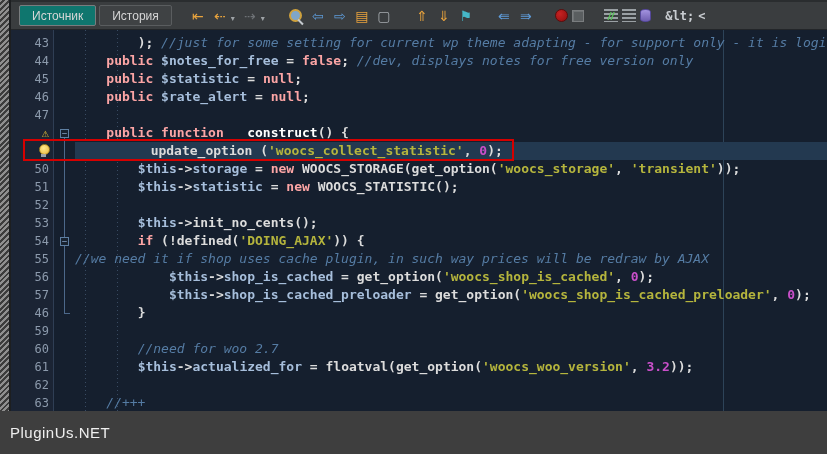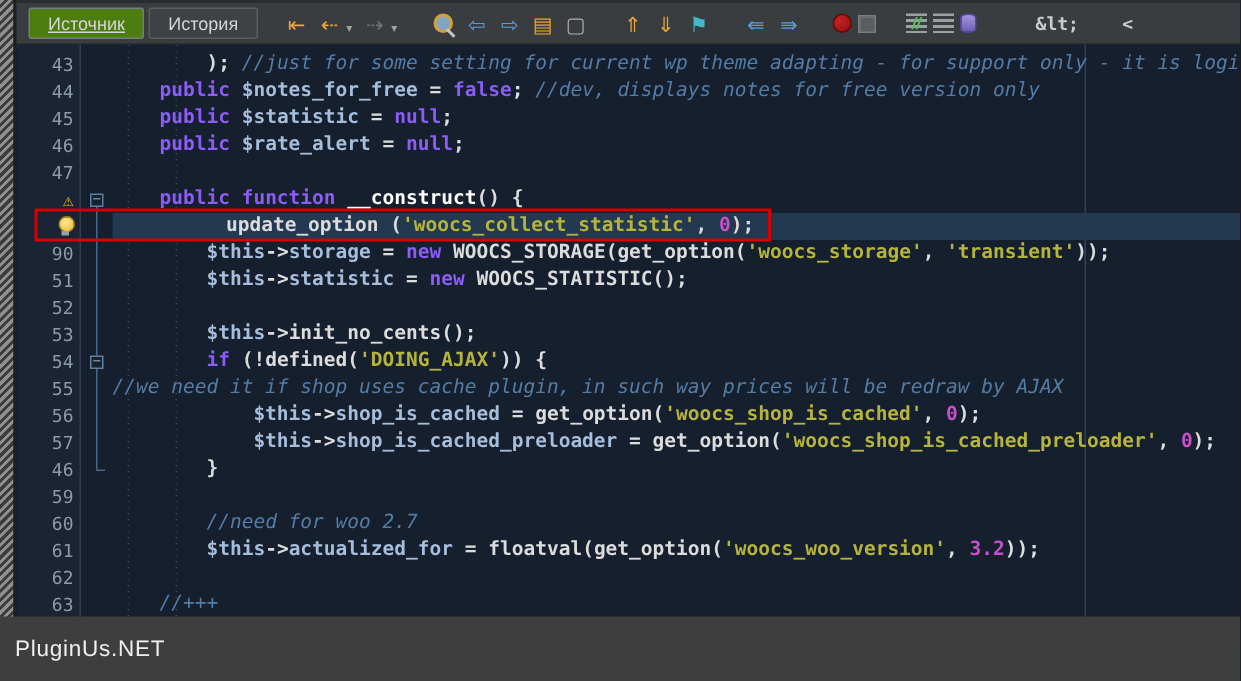--- a/index.html
+++ b/index.html
@@ -18,30 +18,30 @@
   #toolbar {
     position:absolute; left:11px; top:0; right:0; height:30px;
     background:#3A3D3F; border-top:2px solid #2A2D2F; border-bottom:1px solid #232629;
     display:flex; align-items:center; padding-left:8px;
   }
   .tab {
     height:21px; padding:0 12px; margin-right:3px; font-size:12px; color:#D6D6D6;
     background:#3F4244; border:1px solid #5A5D5F; border-radius:2px;
     display:inline-flex; align-items:center; cursor:default;
   }
-  .tab.active { background:#4d7c0f; border-color:#797C7E;text-decoration:underline; }
+  .tab.active { background:#0f766e; border-color:#797C7E; }
   #tb-icons { display:flex; align-items:center; margin-left:14px; }
   .tb-group { display:flex; align-items:center; margin-right:16px; }
   .tbi {
     width:18px; height:18px; display:inline-flex; align-items:center; justify-content:center;
     font-size:14px; line-height:18px; margin-right:4px; position:relative;
   }
   .s-orange { color:#E8A33D; } .s-blue { color:#5E9BD8; } .s-cyan { color:#45B8C8; }
   .s-gray { color:#A7ACB0; } .s-disabled { color:#6E7276; }
-  .s-text { color:#C9CDD1; font-family:"DejaVu Sans Mono",monospace; font-size:12px; font-weight:bold;margin-left:25px; }
+  .s-text { color:#C9CDD1; font-family:"DejaVu Sans Mono",monospace; font-size:12px; font-weight:bold; }
   .caret { color:#9DA2A6; font-size:8px; margin:6px 6px 0 -2px; }
   .draw-record { width:13px; height:13px; border-radius:50%; background:radial-gradient(circle at 35% 35%, #C62222, #8F0F0F); border:1px solid #5E0B0B; }
   .draw-stop { width:12px; height:12px; background:#5A5E60; border:1px solid #7A7D7F; box-shadow:inset 1px 1px 0 #6E7274; }
   .draw-magnifier::before { content:""; position:absolute; left:2px; top:2px; width:9px; height:9px; border-radius:50%; border:2px solid #CFA23E; background:#7FA6C8; }
   .draw-magnifier::after { content:""; position:absolute; right:1px; bottom:2px; width:7px; height:2px; background:#C4C9CD; transform:rotate(45deg); }
   .draw-cylinder { width:11px; height:13px; background:linear-gradient(#A393E0,#6E5EB0); border-radius:5px/3px; border:1px solid #55489A; }
   .stripes { background:repeating-linear-gradient(#9AA0A4 0 2px, transparent 2px 4px); width:14px; height:13px; color:#58C058; font-weight:bold; font-style:italic; font-size:11px; }
   
   #editor { position:absolute; left:11px; top:30px; right:0; height:383px; background:#151F2E; overflow:hidden; }
   #gutter-col { position:absolute; left:0; top:0; width:43px; height:100%; background:#1B2434; border-right:1px solid #2F3E54; }
@@ -60,21 +60,21 @@
   .fold { width:21px; flex:0 0 21px; display:flex; align-items:center; justify-content:center; }
   .fold-box {
     width:9px; height:9px; border:1px solid #5E7FA2; background:#18222F; color:#86A3C8;
     font-size:9px; line-height:7px; text-align:center; font-family:"DejaVu Sans Mono",monospace; z-index:2;
   }
   .code-cell {
     flex:1; white-space:pre; overflow:hidden;
     font-family:"DejaVu Sans Mono",monospace; font-size:13px; font-weight:bold; line-height:18px; color:#DCDCDC;
   }
   .line-row.hl .code-cell { background:#233950;padding-left:13px; }
-  .tok-kw { color:#8b5cf6; } .tok-var { color:#A6BEDB; } .tok-pln { color:#DCDCDC; }
+  .tok-kw { color:#fca5a5; } .tok-var { color:#A6BEDB; } .tok-pln { color:#DCDCDC; }
   .tok-str { color:#B5B53D; } .tok-num { color:#C94FC9; } .tok-fn { color:#FFFFFF; }
   .tok-com { color:#557CA4; font-style:italic; font-weight:normal; }
   .warn-glyph { color:#EFC636; font-size:12px; line-height:12px; }
   .bulb { position:relative; width:11px; height:14px; display:inline-block; }
   .bulb::before { content:""; position:absolute; left:1px; top:0; width:9px; height:9px; border-radius:50%;
     background:radial-gradient(circle at 40% 35%, #FFE98C, #E8B73C); border:1px solid #A88820; }
   .bulb::after { content:""; position:absolute; left:3px; top:10px; width:5px; height:3px; background:#9AA0A8; }
   #red-box {
     position:absolute; left:12px; top:109px; width:491px; height:22px;
     border:2px solid #D60000; z-index:5; pointer-events:none;
@@ -190,21 +190,21 @@
           <div class="code-cell">    <span class="tok-kw">public function</span><span class="tok-pln"> </span><span class="tok-fn">__construct</span><span class="tok-pln">() {</span></div>
         </div>
         <div class="line-row hl">
           <div class="gut">
             <span class="bulb"></span>
           </div>
           <div class="fold"></div>
           <div class="code-cell">        <span class="tok-pln">update_option (</span><span class="tok-str">'woocs_collect_statistic'</span><span class="tok-pln">, </span><span class="tok-num">0</span><span class="tok-pln">);</span></div>
         </div>
         <div class="line-row">
-          <div class="gut">90</div>
+          <div class="gut">50</div>
           <div class="fold"></div>
           <div class="code-cell">        <span class="tok-var">$this</span><span class="tok-pln">-&gt;</span><span class="tok-var">storage</span><span class="tok-pln"> = </span><span class="tok-kw">new</span><span class="tok-pln"> WOOCS_STORAGE(get_option(</span><span class="tok-str">'woocs_storage'</span><span class="tok-pln">, </span><span class="tok-str">'transient'</span><span class="tok-pln">));</span></div>
         </div>
         <div class="line-row">
           <div class="gut">51</div>
           <div class="fold"></div>
           <div class="code-cell">        <span class="tok-var">$this</span><span class="tok-pln">-&gt;</span><span class="tok-var">statistic</span><span class="tok-pln"> = </span><span class="tok-kw">new</span><span class="tok-pln"> WOOCS_STATISTIC();</span></div>
         </div>
         <div class="line-row">
           <div class="gut">52</div>

